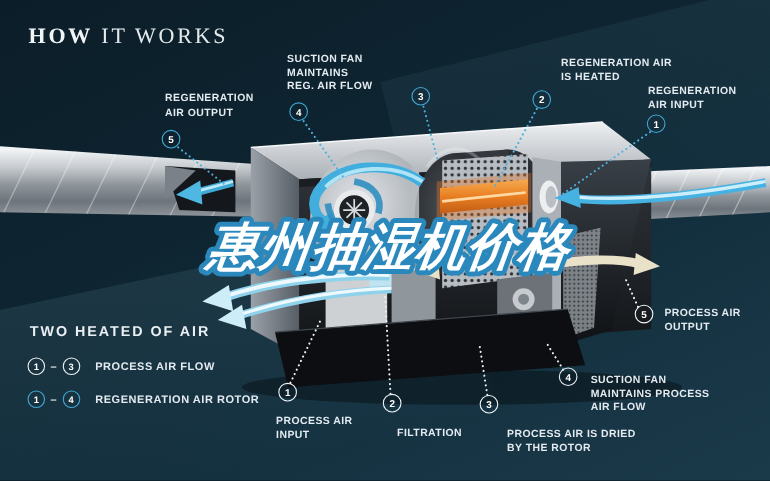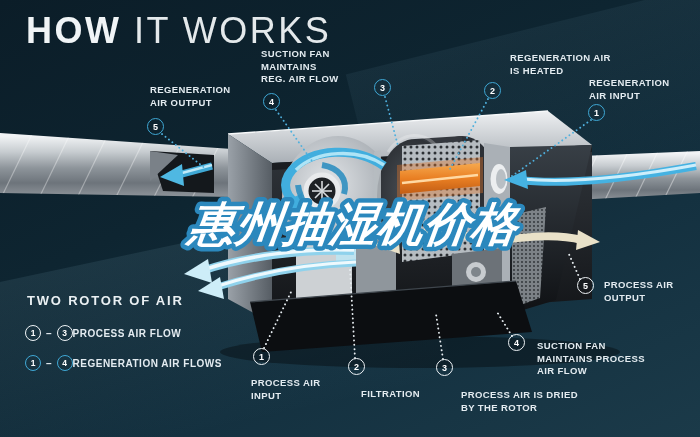--- a/index.html
+++ b/index.html
@@ -6,21 +6,21 @@
   #stage{
     position:relative;width:700px;height:437px;overflow:hidden;
     font-family:"Liberation Sans",sans-serif;
     background:linear-gradient(155deg,#0b1d28 0%,#0e2531 38%,#143140 68%,#1b3a49 100%);
   }
   .streak{position:absolute;pointer-events:none;}
   #streak1{left:-120px;top:250px;width:560px;height:190px;transform:rotate(-12deg);
     background:linear-gradient(180deg,rgba(150,200,220,0.10),rgba(150,200,220,0));}
   #streak2{right:-90px;top:20px;width:430px;height:170px;transform:rotate(-14deg);
     background:linear-gradient(180deg,rgba(140,190,215,0.07),rgba(140,190,215,0));}
-  #title{position:absolute;left:26px;top:10px;color:#f0f4f6;font-size:36px;letter-spacing:2.5px;white-space:nowrap;}
+  #title{position:absolute;left:26px;top:22px;color:#f0f4f6;font-size:20px;letter-spacing:2.5px;white-space:nowrap;font-family:Liberation Serif, serif;}
   #title .b{font-weight:700;}
   #title .l{font-weight:300;opacity:.95;}
   .label{
     position:absolute;color:#e3ebf0;font-size:9.5px;font-weight:700;
     letter-spacing:.4px;line-height:1.32;white-space:pre-line;
   }
   .marker{
     position:absolute;width:17px;height:17px;border-radius:50%;
     display:flex;align-items:center;justify-content:center;
     color:#fff;font-size:9px;font-weight:700;box-sizing:border-box;
@@ -30,21 +30,21 @@
   #legend-heading{position:absolute;left:27px;top:293px;color:#eaf0f3;font-size:13px;font-weight:600;letter-spacing:1.8px;}
   .legend-row{position:absolute;left:25px;display:flex;align-items:center;}
   .lmarker{
     width:16px;height:16px;border-radius:50%;box-sizing:border-box;
     display:flex;align-items:center;justify-content:center;
     color:#fff;font-size:8.5px;font-weight:700;flex:0 0 auto;
   }
   .lmarker.white{border:1.5px solid #eef3f6;}
   .lmarker.blue{border:1.5px solid #3fa8d5;}
   .lsep{color:#e3ebf0;font-size:10px;font-weight:700;margin:0 5px;}
-  .legend-row .ltext{color:#e3ebf0;font-size:10px;font-weight:700;letter-spacing:.5px;}
+  .legend-row .ltext{color:#e3ebf0;font-size:10px;font-weight:700;letter-spacing:.5px;margin-left:14px;}
   svg{position:absolute;left:0;top:0;}
 </style>
 </head>
 <body>
 
 <div id="stage">
   <div id="streak1" class="streak"></div>
   <div id="streak2" class="streak"></div>
 
   <svg width="700" height="437" viewBox="0 0 700 437">
@@ -265,26 +265,26 @@
   <div class="marker blue" style="left:374px;top:79px;">3</div>
   <div class="marker blue" style="left:484px;top:82px;">2</div>
   <div class="marker blue" style="left:588px;top:104px;">1</div>
 
   <div class="marker white" style="left:253px;top:348px;">1</div>
   <div class="marker white" style="left:348px;top:358px;">2</div>
   <div class="marker white" style="left:436px;top:359px;">3</div>
   <div class="marker white" style="left:508px;top:334px;">4</div>
   <div class="marker white" style="left:577px;top:277px;">5</div>
 
-  <div id="legend-heading">TWO ROTOR OF AIR</div>
+  <div id="legend-heading">TWO HEATED OF AIR</div>
   <div class="legend-row" style="top:325px;">
     <span class="lmarker white">1</span>
     <span class="lsep">–</span>
     <span class="lmarker white">3</span>
     <span class="ltext">PROCESS AIR FLOW</span>
   </div>
   <div class="legend-row" style="top:355px;">
     <span class="lmarker blue">1</span>
     <span class="lsep">–</span>
     <span class="lmarker blue">4</span>
-    <span class="ltext">REGENERATION AIR FLOWS</span>
+    <span class="ltext">REGENERATION AIR ROTOR</span>
   </div>
 </div>
 
 </body></html>

